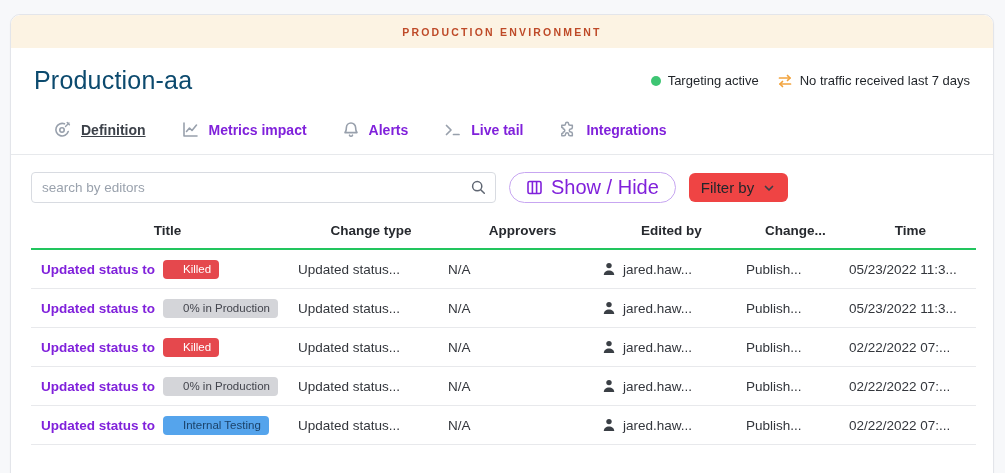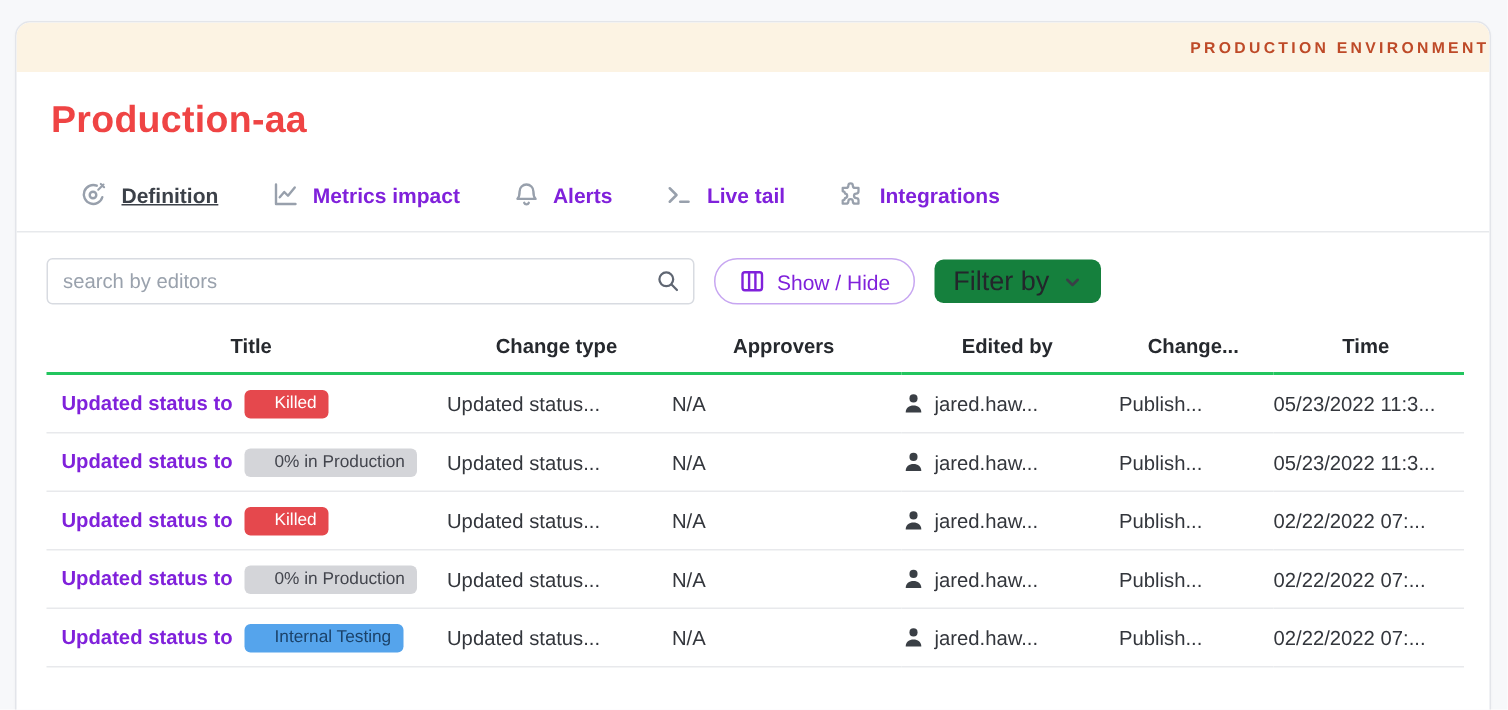--- a/index.html
+++ b/index.html
@@ -16,34 +16,34 @@
     background: #ffffff;
     border: 1px solid #e3e5ea;
     border-radius: 10px;
     box-shadow: 0 1px 2px rgba(20,20,40,.04);
     overflow: hidden;
   }
   .banner {
     height: 33px;
     background: #fcf3e3;
     border-radius: 9px 9px 0 0;
-    display: flex; align-items: center; justify-content: flex-end;
+    display: flex; align-items: center; justify-content: center;
     color: #be4a28;
     font-size: 10.5px;
     font-weight: 700;
     letter-spacing: 2.2px;
   }
   .header-row {
     display: flex; align-items: center; justify-content: space-between;
     padding: 18px 23px 10px 23px;
   }
   .page-title {
     font-size: 25px;
-    font-weight: 700;
-    color: #ef4444;
+    font-weight: 400;
+    color: #0c4a6e;
     letter-spacing: .2px;
   }
   .status-group { display: flex; align-items: center; gap: 18px; }
   .status-item { display: flex; align-items: center; gap: 7px; font-size: 13px; color: #1f2328; }
   .dot { width: 10px; height: 10px; border-radius: 50%; background: #3ec573; }
   .swap-icon { color: #f2a33c; display: inline-flex; }
 
   .tabs {
     display: flex; align-items: flex-end; gap: 31px;
     padding: 0 23px 0 40px;
@@ -58,54 +58,54 @@
     border-bottom: 3px solid transparent;
     margin-bottom: -1px;
     white-space: nowrap;
   }
   .tab .tab-icon { color: #98a0ac; display: inline-flex; }
   .tab.t-dark { color: #3c4149; text-decoration: underline; }
   .tab.active { color: #26292e; border-bottom-color: #8021db; }
   .tab.active .tab-icon { color: #8021db; }
 
   .toolbar { display: flex; align-items: center; margin: 17px 20px 14px 20px; }
-  .search-wrap { position: relative; width: 432px; height: 31px; }
+  .search-wrap { position: relative; width: 465px; height: 31px; }
   .search-wrap input {
     width: 100%; height: 100%;
     border: 1px solid #d8dbe1; border-radius: 4px;
     padding: 0 32px 0 10px;
     font-family: "Liberation Sans", sans-serif;
     font-size: 13.5px; color: #33363c;
     outline: none;
   }
   .search-wrap input::placeholder { color: #9aa2ad; }
   .search-icon { position: absolute; right: 9px; top: 7px; color: #5f6672; pointer-events: none; }
   .btn-showhide {
     margin-left: 13px;
     height: 31px;
     display: inline-flex; align-items: center; gap: 8px;
     background: #ffffff;
     border: 1.5px solid #c7a6f1;
     border-radius: 17px;
     padding: 0 16px;
     color: #8021db;
     font-family: "Liberation Sans", sans-serif;
-    font-size: 14px; font-weight: 500;
+    font-size: 20px; font-weight: 500;
     cursor: pointer;
   }
   .btn-filter {
     margin-left: 13px;
     height: 29px;
     display: inline-flex; align-items: center; gap: 8px;
-    background: #15803d;
+    background: #ef4444;
     border: none; border-radius: 6px;
     padding: 0 12px;
     color: #23262b;
     font-family: "Liberation Sans", sans-serif;
-    font-size: 18px;
+    font-size: 15px;
     cursor: pointer;
   }
   .chev { color: #3a3f47; display: inline-flex; }
 
   table.audit {
     margin: 0 20px;
     width: 945px;
     border-collapse: collapse;
     table-layout: fixed;
   }
@@ -141,20 +141,37 @@
 <body>
 
 <div class="card">
 
   <div class="banner">
     <span>PRODUCTION ENVIRONMENT</span>
   </div>
 
   <div class="header-row">
     <div class="page-title">Production-aa</div>
+    <div class="status-group">
+      <div class="status-item">
+        <span class="dot"></span>
+        <span>Targeting active</span>
+      </div>
+      <div class="status-item">
+        <span class="swap-icon">
+          <svg width="16" height="16" viewBox="0 0 16 16" fill="none" stroke="currentColor" stroke-width="1.7" stroke-linecap="round" stroke-linejoin="round">
+            <path d="M2.5 5h10.5"></path>
+              <path d="M10.5 2.5 13 5l-2.5 2.5"></path>
+            <path d="M13.5 11H3"></path>
+              <path d="M5.5 8.5 3 11l2.5 2.5"></path>
+          </svg>
+        </span>
+        <span>No traffic received last 7 days</span>
+      </div>
+    </div>
   </div>
 
   <div class="tabs">
     <div class="tab t-dark">
       <span class="tab-icon">
         <svg width="19" height="19" viewBox="0 0 19 19" fill="none" stroke="currentColor" stroke-width="1.6" stroke-linecap="round" stroke-linejoin="round">
           <path d="M15.2 11.5a6.3 6.3 0 1 1-3.7-7.7"></path>
           <circle cx="9" cy="10" r="2.2"></circle>
           <path d="M12.5 6.5 16 3M14.2 2.6l2.2 2.2" stroke-width="1.4"></path>
         </svg>

